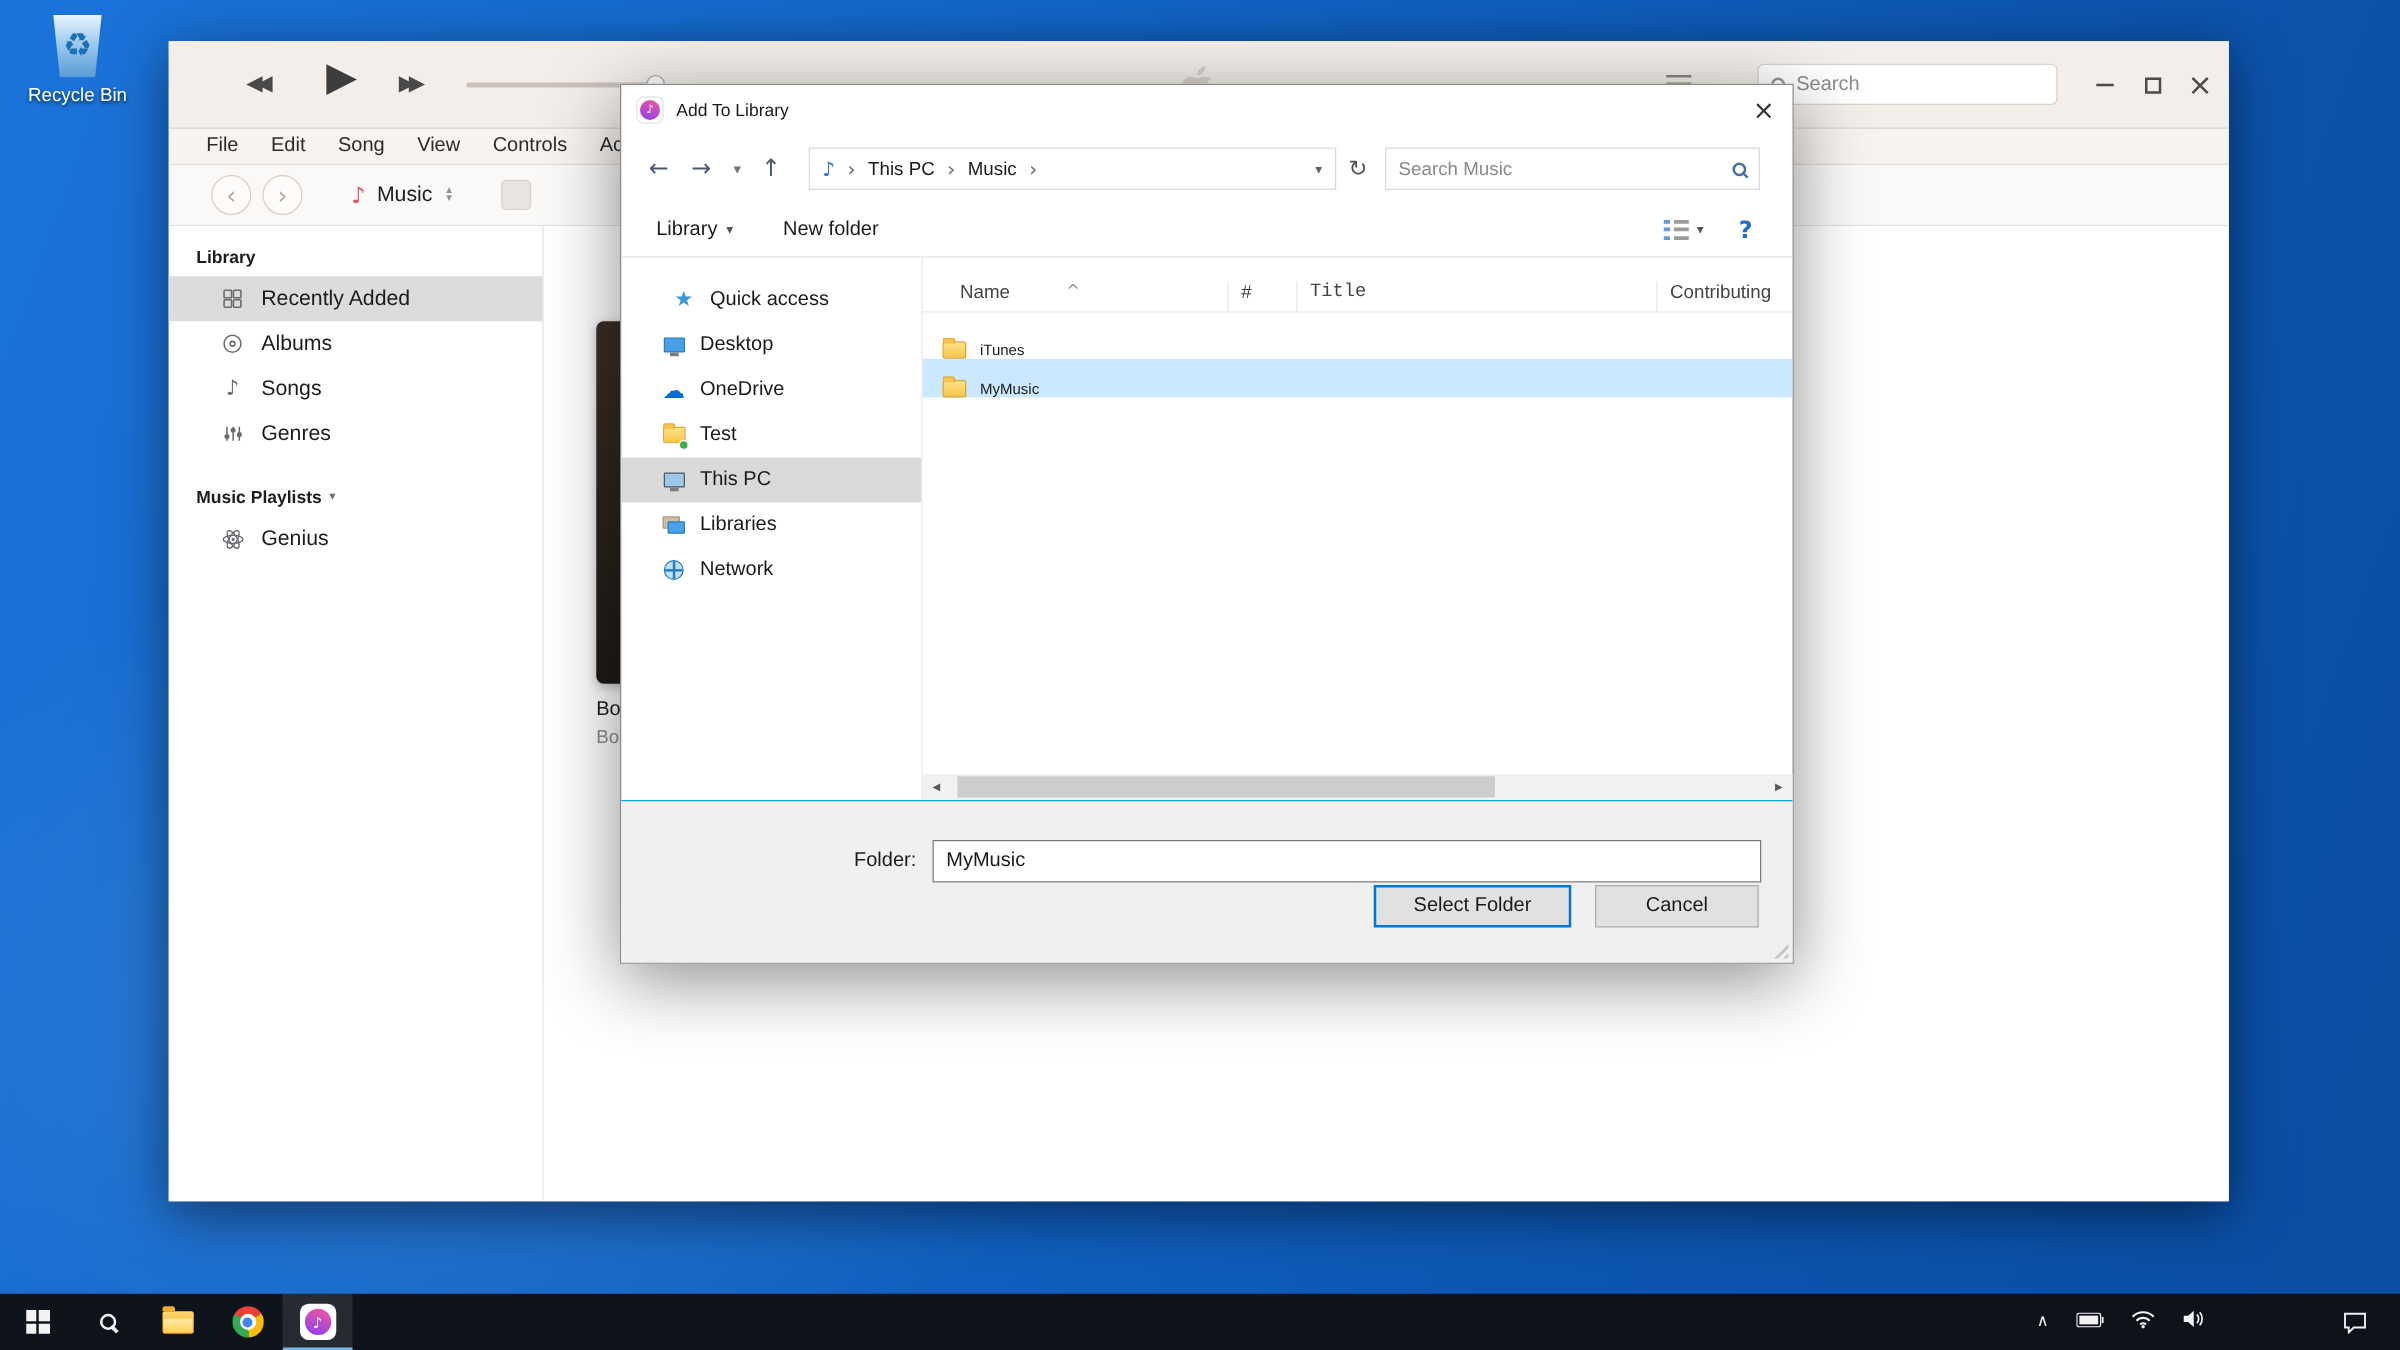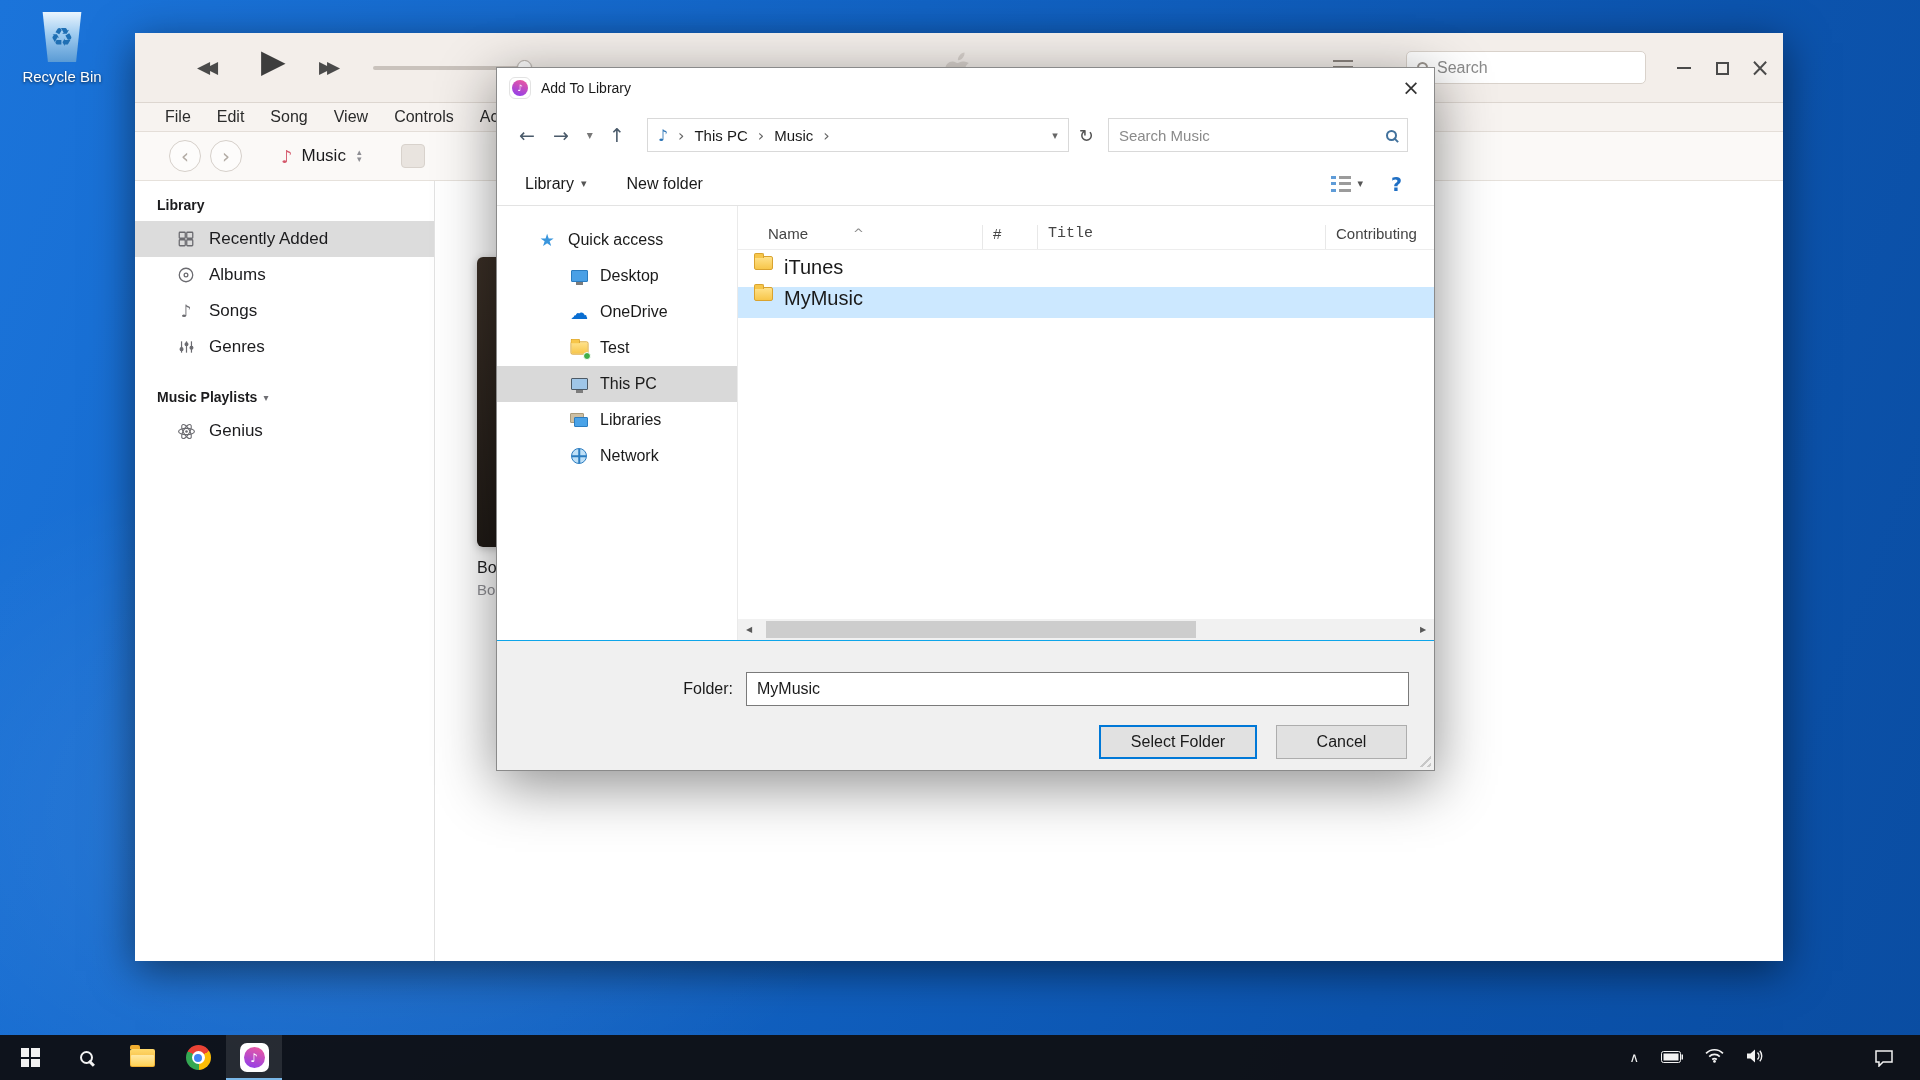--- a/index.html
+++ b/index.html
@@ -114,21 +114,21 @@
   .tb-item { display:flex; align-items:center; gap:7px; margin-right:40px; }
   .tb-item .glyph { font-size:11px; color:#555; }
   .dlg-toolbar .spacer { flex:1; }
   .dview { width:20px; height:16px; display:flex; flex-direction:column; justify-content:space-between; margin-right:6px; }
   .dview i { height:3px; background:linear-gradient(90deg,#5f9cd8 0 5px, transparent 5px 8px, #9b9b9b 8px); }
   .dview-caret { font-size:11px; color:#555; margin-right:28px; }
   .help-icon { font-size:19px; font-weight:bold; color:#1f6fc4; margin-right:14px; }
 
   .dlg-body { flex:1; display:flex; min-height:0; }
   .dlg-leftnav { width:240px; padding-top:16px; flex:none; overflow:hidden; }
-  .lnav-item { height:36px; display:flex; align-items:center; gap:11px; padding-left:72px; font-size:16px; }
+  .lnav-item { height:36px; display:flex; align-items:center; gap:11px; padding-left:32px; font-size:16px; }
   .lnav-item.root { padding-left:40px; }
   .lnav-item.selected { background:#d9d9d9; }
   .lic { width:20px; height:20px; display:flex; align-items:center; justify-content:center; flex:none; position:relative; }
   .ic-star { color:#3a96dd; font-size:17px; }
   .ic-cloud { color:#0a6ed1; font-size:18px; }
   .mon { width:17px; height:12px; background:#4aa0e6; border:1.5px solid #2b7cc0; border-radius:1px; position:relative; }
   .mon::after { content:''; position:absolute; left:4px; bottom:-4px; width:7px; height:3px; background:#7c7c7c; }
   .mon.dark { background:#9fc6e8; border-color:#4d5a66; }
   .fold { width:19px; height:14px; background:linear-gradient(180deg,#ffe28a,#f7c64a);
     border:1px solid #d9a32f; border-radius:2px; position:relative; flex:none; }
@@ -147,34 +147,34 @@
   .files { flex:1; display:flex; flex-direction:column; border-left:1px solid #eaeaea; min-width:0; }
   .cols { height:44px; display:flex; align-items:flex-end; border-bottom:1px solid #ededed; color:#444;
     font-size:15px; flex:none; }
   .col { padding:0 0 7px 10px; border-right:1px solid #e8e8e8; white-space:nowrap; overflow:hidden; }
   .col.name { width:245px; padding-left:30px; position:relative; }
   .sort-caret { position:absolute; top:1px; left:115px; font-size:13px; color:#8a8a8a; }
   .col.num { width:55px; }
   .col.title { width:288px;font-family:Liberation Mono, monospace; }
   .col.contrib { flex:1; border-right:none; }
   .rows { flex:1; overflow:hidden; padding-top:6px; }
-  .frow { height:31px; display:flex; align-items:flex-start; padding-left:16px; gap:11px; font-size:20px; }
+  .frow { height:31px; display:flex; align-items:flex-end; padding-left:16px; gap:11px; font-size:12px; }
   .frow.selected { background:#cce8ff; }
   .fold-sm { transform:scale(.95); }
   .hscroll { height:21px; background:#f1f1f1; display:flex; align-items:center; flex:none; }
   .hs-btn { width:22px; height:21px; display:flex; align-items:center; justify-content:center;
     font-size:8px; color:#5a5a5a; flex:none; }
   .hs-track { flex:1; position:relative; height:100%; }
   .hs-thumb { position:absolute; left:6px; top:2px; width:430px; height:17px; background:#cdcdcd; }
 
   .dlg-bottom { flex:none; height:130px; background:#f0f0f0; border-top:1px solid #0ea5e9; position:relative; }
   .folder-label { position:absolute; left:150px; top:39px; width:86px; text-align:right; font-size:16px; }
   .folder-input { position:absolute; left:249px; top:31px; width:663px; height:34px; border:1px solid #7a7a7a;
     padding:0 10px; font-size:16px; color:#1a1a1a; font-family:"Liberation Sans", sans-serif; background:#fff; outline:none; }
-  .btn-row { position:absolute; top:84px; right:27px; display:flex; gap:19px; }
+  .btn-row { position:absolute; top:67px; right:27px; display:flex; gap:19px; }
   .btn { height:34px; background:#e1e1e1; border:1px solid #adadad; font-size:16px;
     display:flex; align-items:center; justify-content:center; color:#1a1a1a; }
   .btn.primary { width:158px; border:2px solid #0078d7; }
   .btn.cancel { width:131px; }
   .grip { position:absolute; right:3px; bottom:3px; width:15px; height:15px;
     background:repeating-linear-gradient(135deg, transparent 0 3px, #bdbdbd 3px 5px);
     clip-path:polygon(100% 0, 100% 100%, 0 100%); opacity:.8; }
 
   
   .taskbar { position:absolute; left:0; right:0; bottom:0; height:45px; background:rgba(14,17,22,.97);

